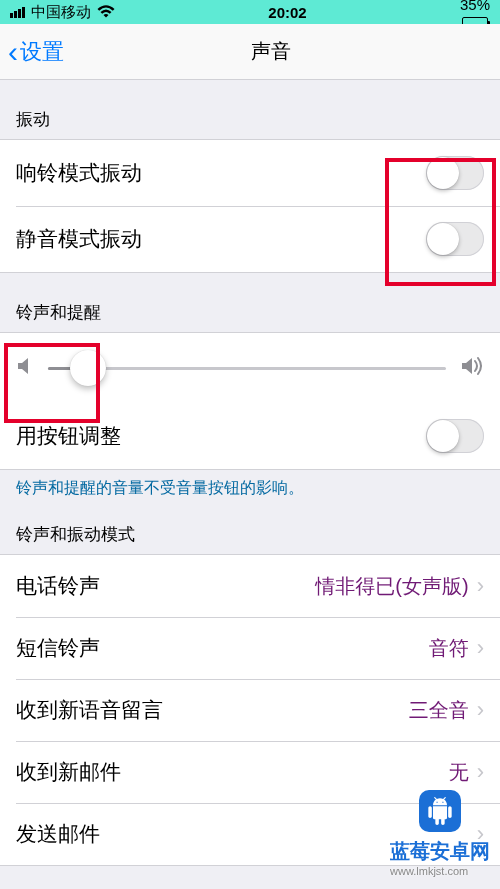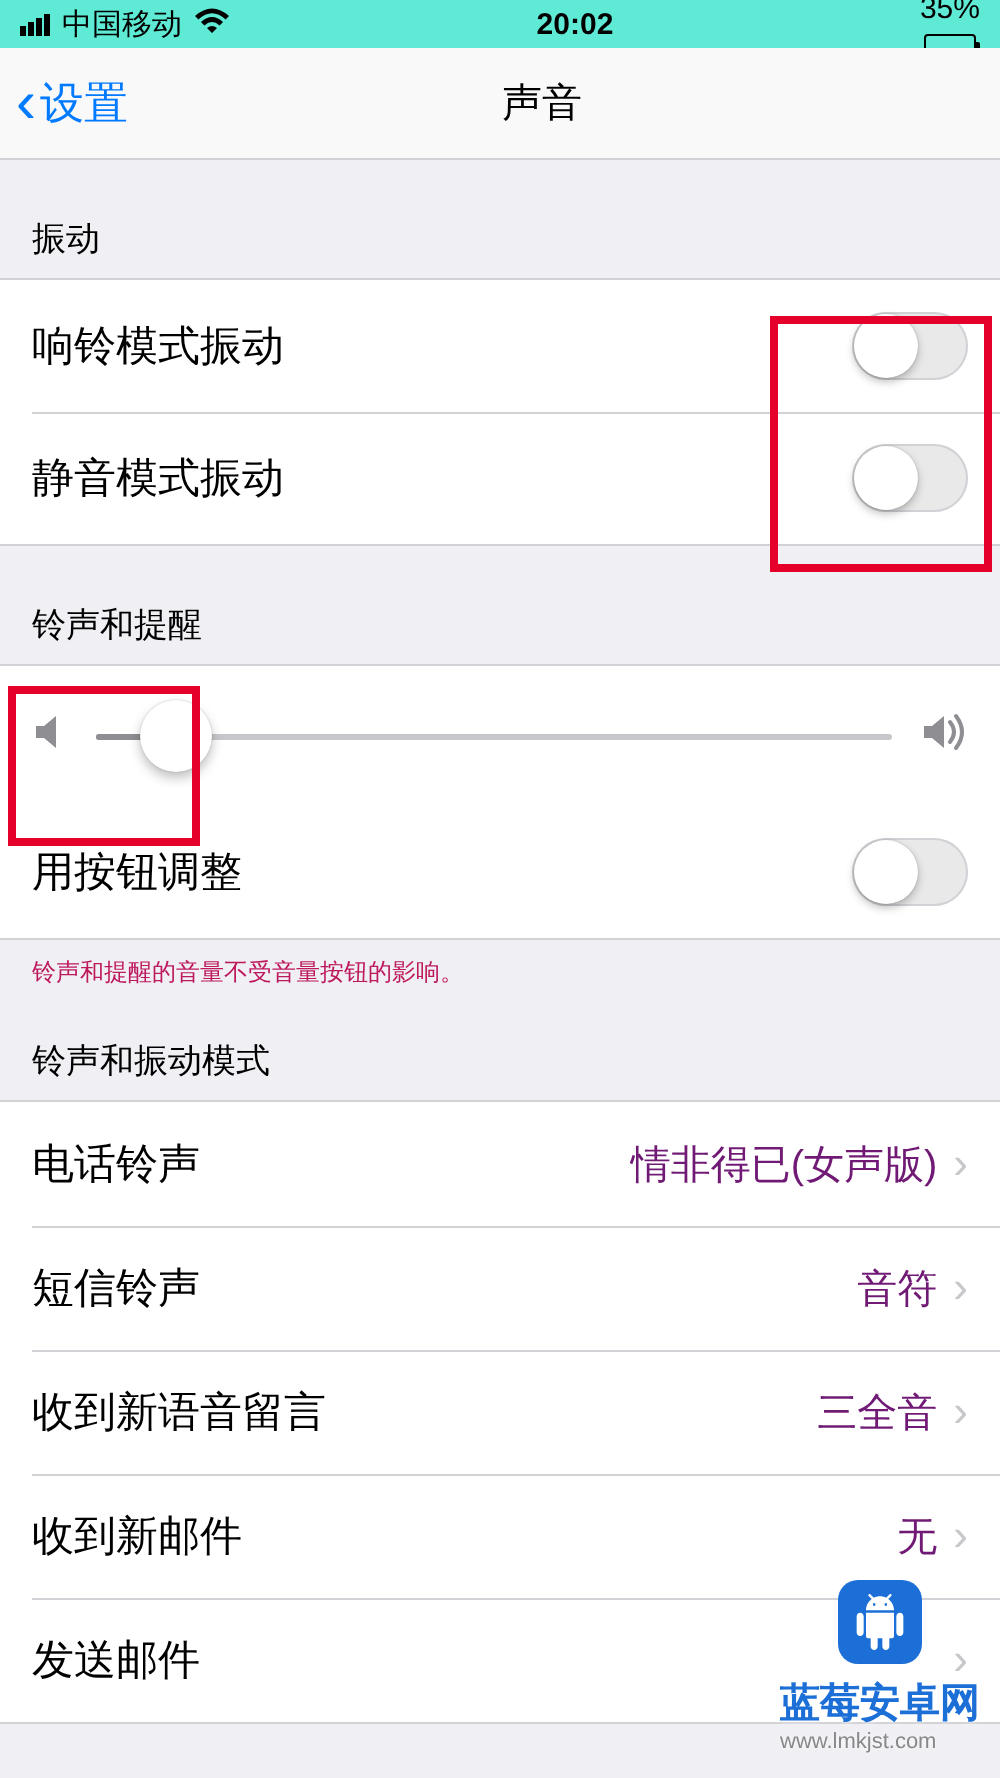--- a/index.html
+++ b/index.html
@@ -56,22 +56,22 @@
       position: absolute; left: 50%; transform: translateX(-50%);
       font-size: 20px; font-weight: 400; margin-left: 21px;
     }
     .section-header {
       padding: 28px 16px 8px 16px;
       font-size: 17px;
       color: #000000;
     }
     .section-footer {
       padding: 8px 16px 12px 16px;
-      font-size: 12px;
-      color: #be185d;
+      font-size: 16px;
+      color: #0369a1;
     }
     .cell-group { background: #fff; border-top: 1px solid #d1d1d6; border-bottom: 1px solid #d1d1d6; }
     .cell {
       min-height: 62px;
       display: flex; align-items: center;
       padding: 16px 16px;
       position: relative;
       font-size: 21px;
     }
     .cell + .cell::before {

